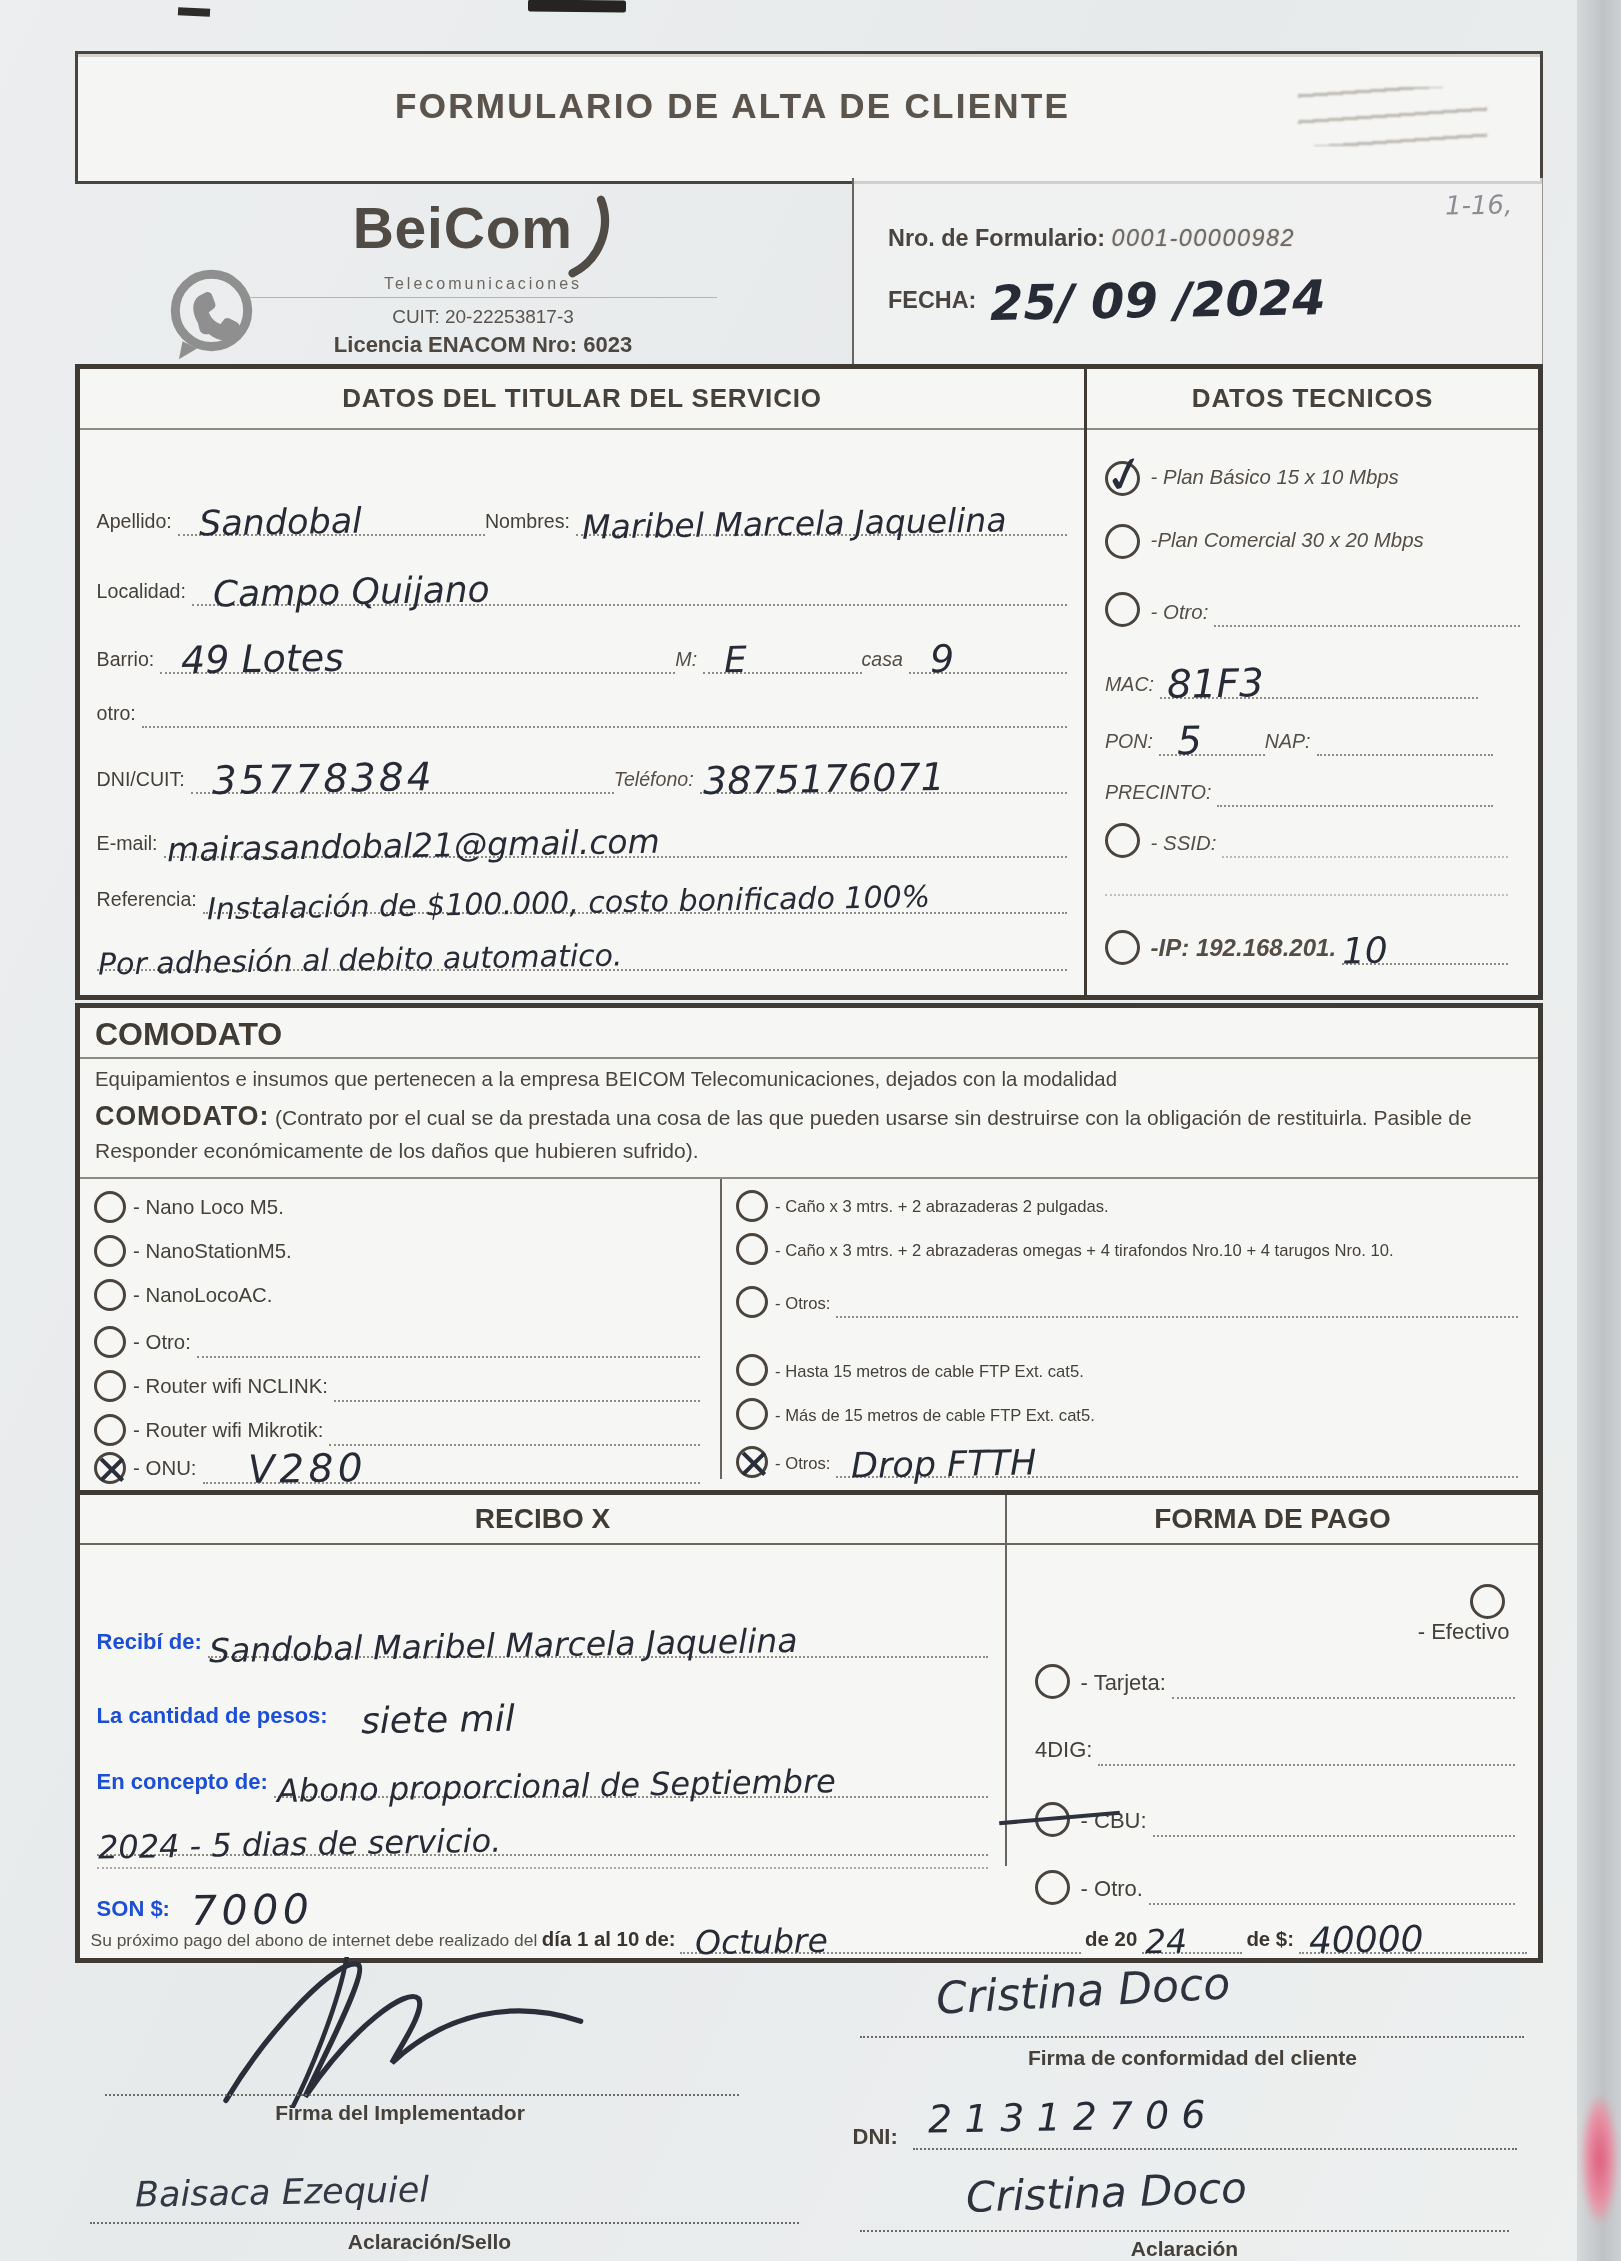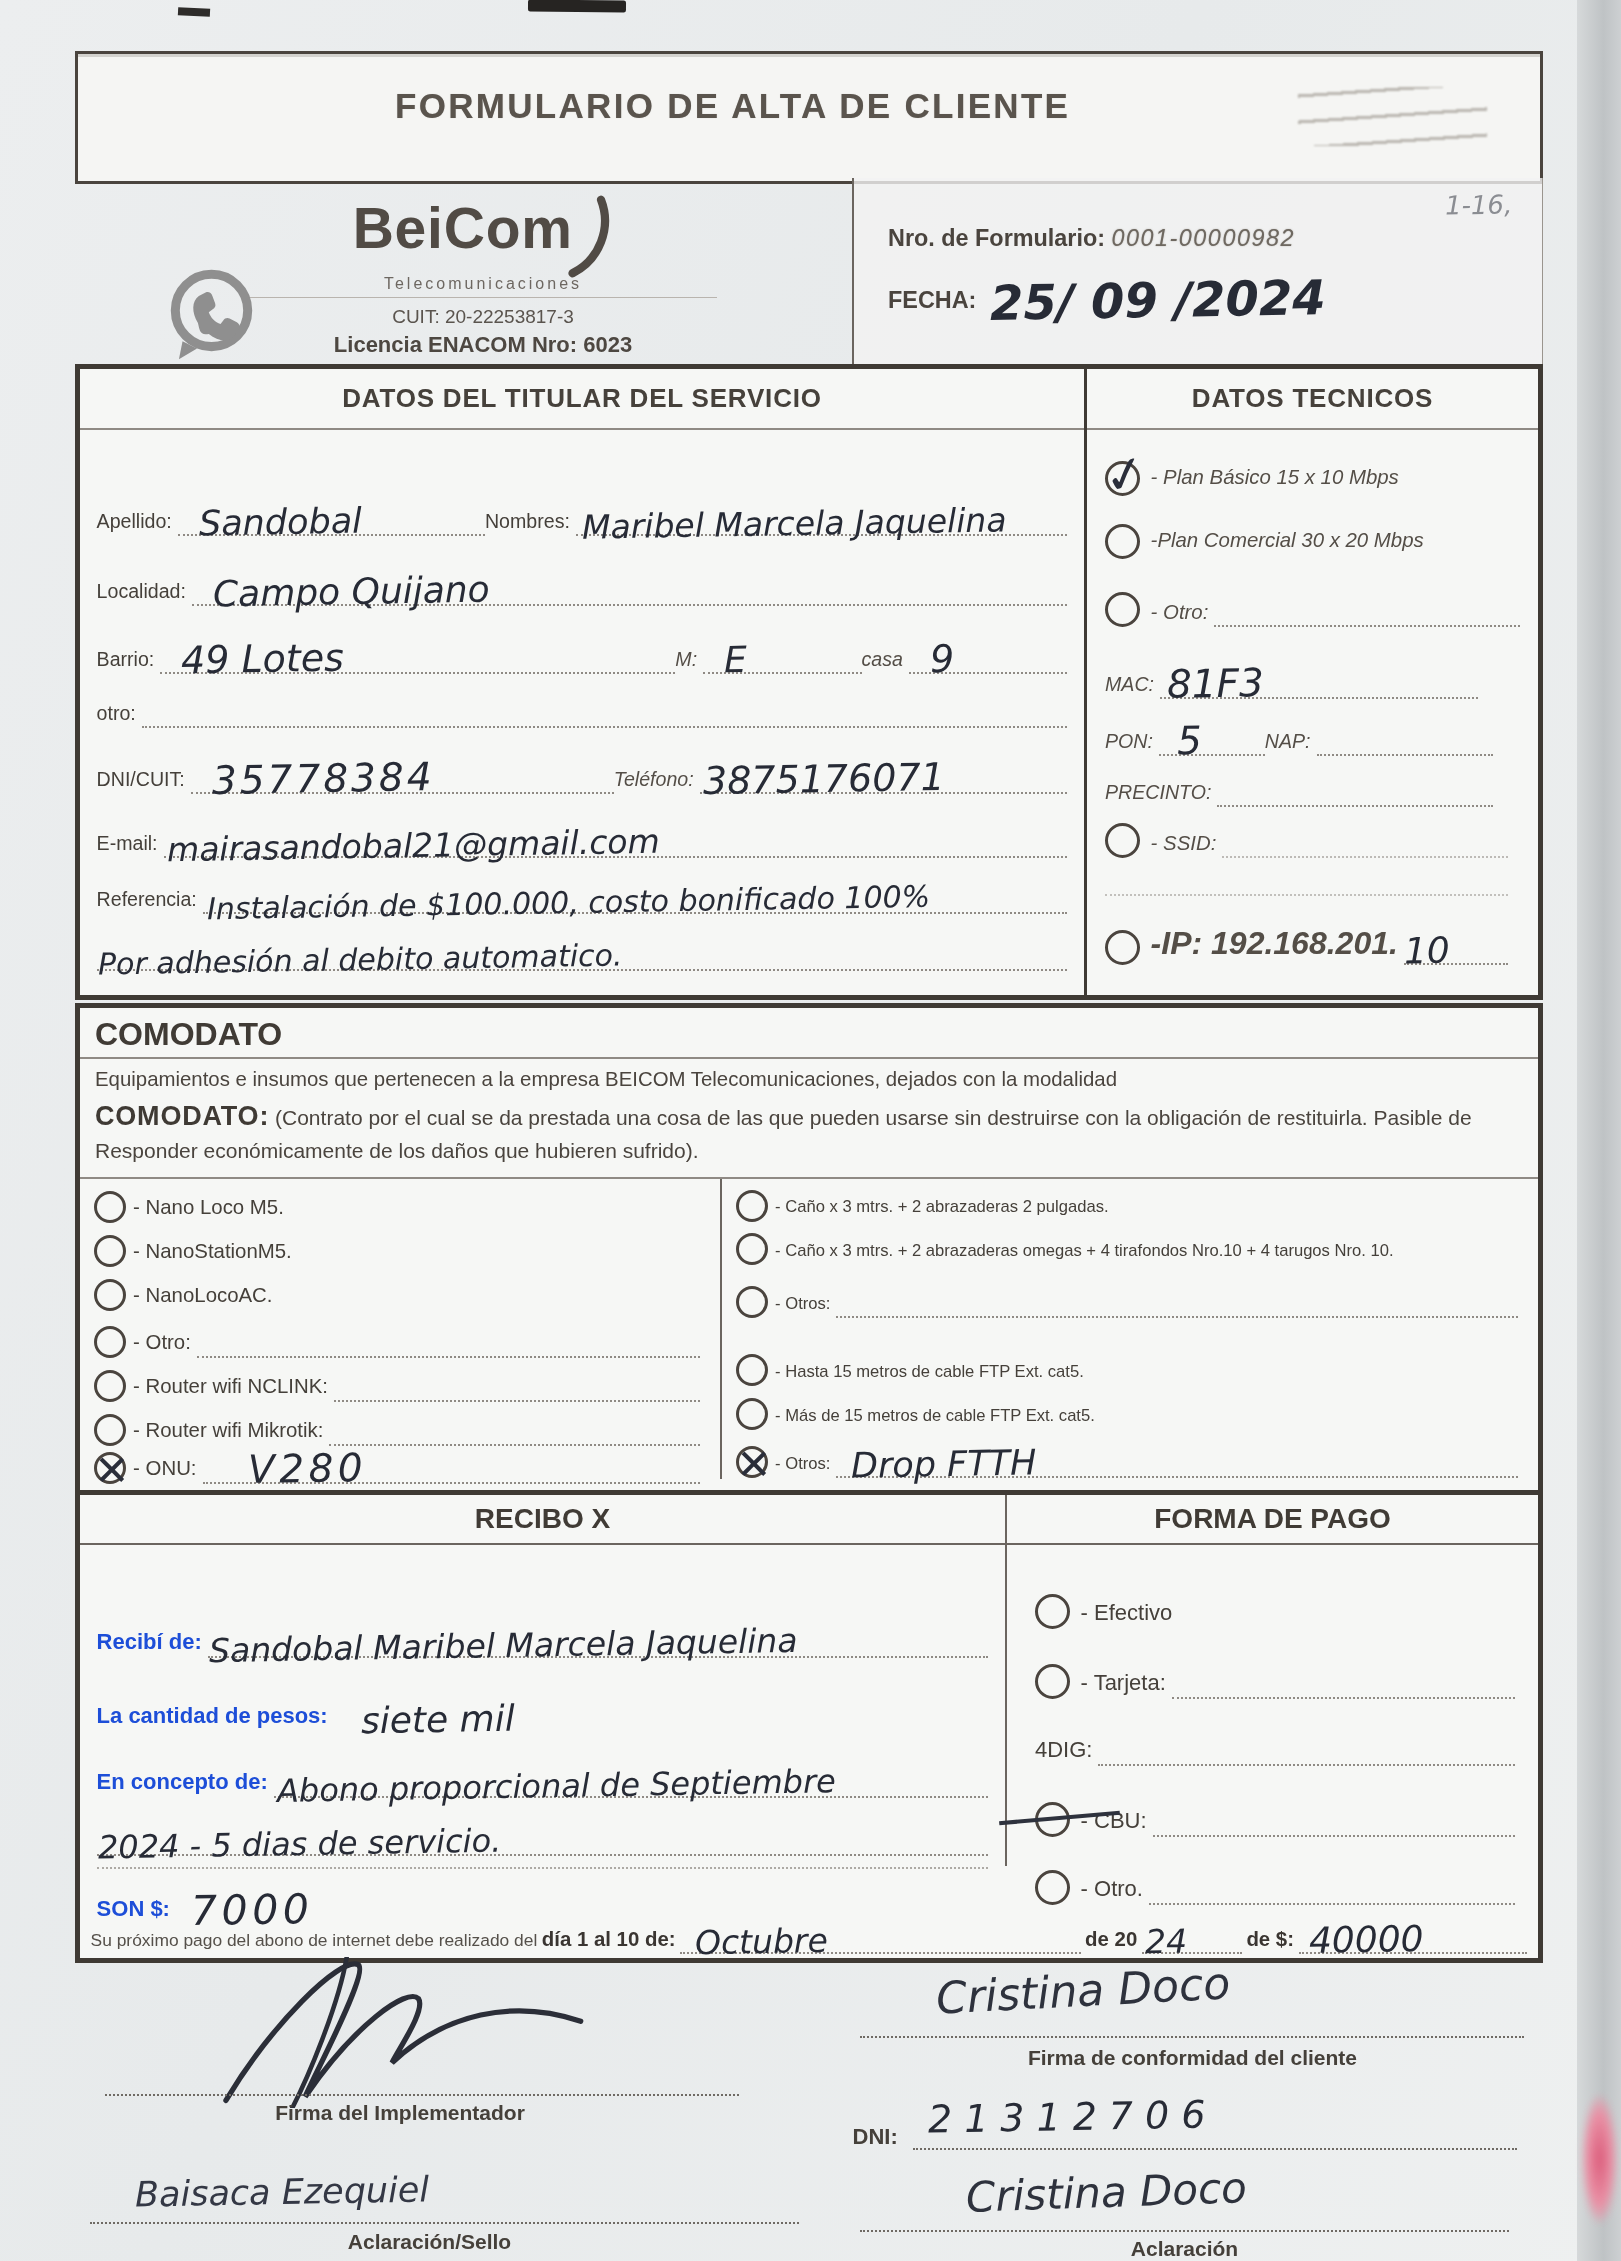--- a/index.html
+++ b/index.html
@@ -281,21 +281,21 @@
               <span class="hand"></span>
             </span>
         </div>
 
         <div class="frow" style="top:519px;height:7.5px;left:18px;right:30px;">
           <span class="fill" style="opacity:.5;"></span>
         </div>
 
         <div class="trow" style="top:549px;align-items:flex-end;height:47px;right:30px;">
           <span class="radio" data-checked="none"></span>
-          <span class="lbl lbl-it" style="font-size:32px;font-weight:bold;margin-top:17px;">-IP: 192.168.201.</span>
+          <span class="lbl lbl-it" style="font-size:24px;font-weight:bold;margin-top:17px;">-IP: 192.168.201.</span>
           <span class="fill">
               <span class="hand" style="font-size:36px;left:0;">10</span>
             </span>
         </div>
       </div>
     </div>
 
     <div class="comodato-box">
       <div class="com-head">COMODATO</div>
       <div class="com-intro">Equipamientos e insumos que pertenecen a la empresa BEICOM Telecomunicaciones, dejados con la modalidad</div>
@@ -418,21 +418,21 @@
         <span class="fill" style="opacity:.7;"></span>
       </div>
 
       <div class="rrow" style="top:377px;left:16.6px;width:423px;height:53px;">
         <span class="lbl">SON $:</span>
         <span class="fill" style="border-bottom:none;">
             <span class="hand" style="font-size:41px;left:15px;letter-spacing:4.5px;">7000</span>
           </span>
       </div>
 
-      <div class="prow" style="top:96px;height:38px;">
+      <div class="prow" style="top:89px;height:38px;flex-direction:column;">
         <span class="radio" data-checked="none"></span>
         <span class="lbl">- Efectivo</span>
       </div>
       <div class="prow" style="top:165px;height:39px;">
         <span class="radio" data-checked="none"></span>
         <span class="lbl">- Tarjeta:</span>
         <span class="fill"></span>
       </div>
       <div class="prow" style="top:235px;height:36px;">
         <span class="lbl">4DIG:</span>

